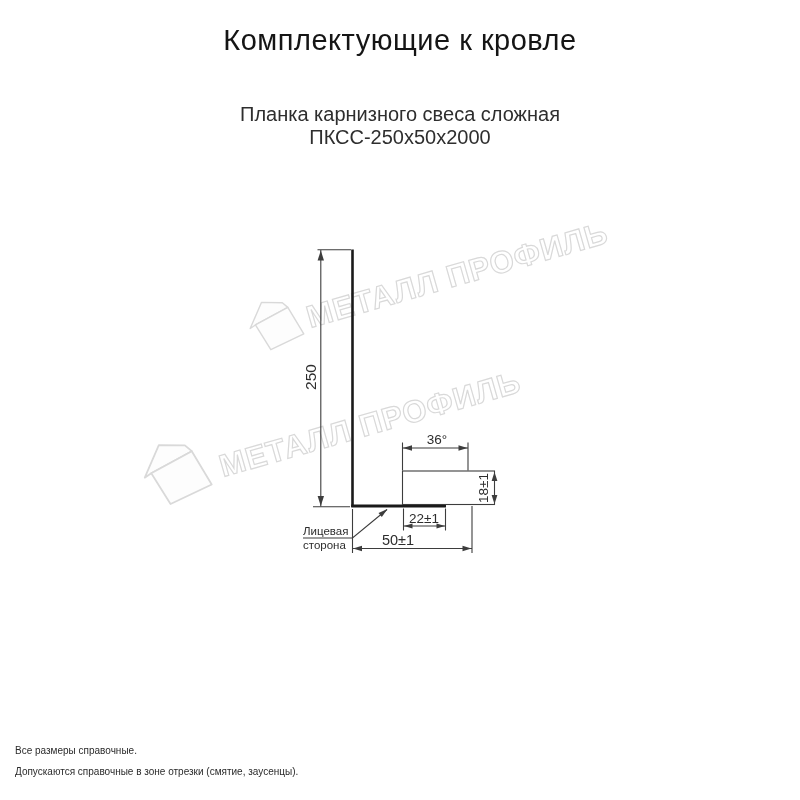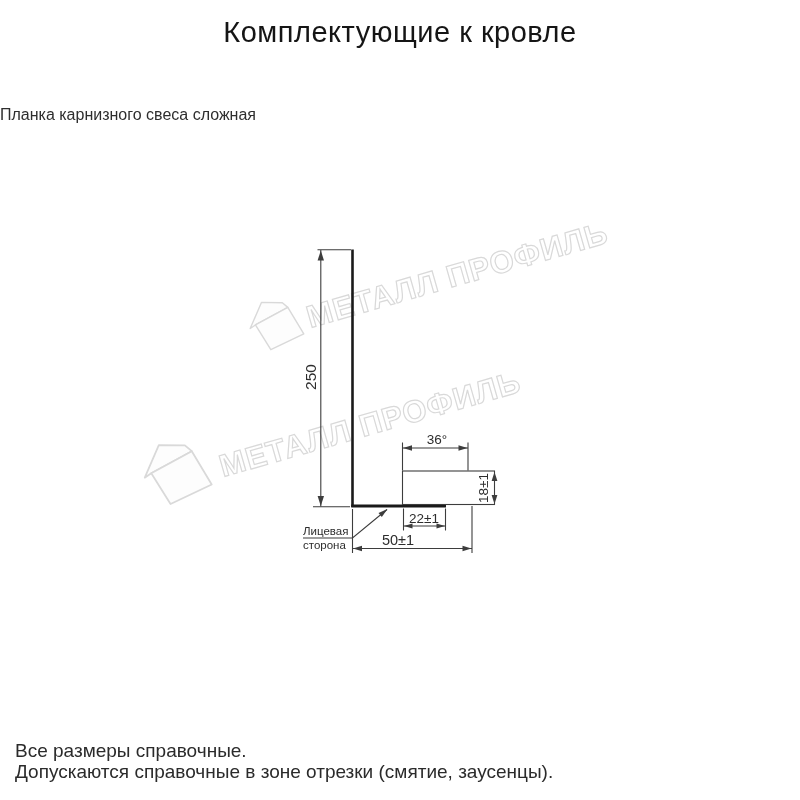--- a/index.html
+++ b/index.html
@@ -1,30 +1,30 @@
 <!DOCTYPE html>
 <html><head>
 <meta charset="utf-8">
 <style>
   html,body{margin:0;padding:0;background:#ffffff;}
   .page{
     position:relative;width:800px;height:800px;background:#ffffff;
     font-family:"Liberation Sans",sans-serif;overflow:hidden;
   }
   .page-title{
-    position:absolute;top:16px;left:0;right:0;text-align:center;
+    position:absolute;top:24px;left:0;right:0;text-align:center;
     font-size:29px;color:#151515;letter-spacing:.5px;
   }
   .product-title{
-    position:absolute;top:103px;left:0;right:0;
-    font-size:16px;line-height:23px;color:#2e2e2e;
+    position:absolute;top:103px;left:0;right:0;text-align:center;
+    font-size:20px;line-height:23px;color:#2e2e2e;
   }
   .footer-notes{
     position:absolute;left:15px;top:740px;
-    font-size:19px;line-height:21px;color:#2b2b2b;
+    font-size:10px;line-height:21px;color:#2b2b2b;
   }
   svg.drawing{position:absolute;left:0;top:0;}
   .thick{stroke:#1a1a1a;fill:none;}
   .thin{stroke:#3d3d3d;stroke-width:1.1;fill:none;}
   .arr{fill:#3d3d3d;stroke:none;}
   .dimtext{fill:#2d2d2d;font-family:"Liberation Sans",sans-serif;}
   .wm-text{
     fill:none;stroke:#d9d9d9;stroke-width:1.2;
     font-family:"Liberation Sans",sans-serif;font-weight:bold;font-size:31px;letter-spacing:1px;
   }
@@ -32,20 +32,21 @@
 </style>
 </head>
 <body>
 
 <div class="page">
 
   <div class="page-title">Комплектующие к кровле</div>
 
   <div class="product-title">
     <div>Планка карнизного свеса сложная</div>
+    <div>ПКСС-250x50x2000</div>
   </div>
 
   <svg class="drawing" width="800" height="800" viewBox="0 0 800 800">
 
     <g transform="translate(256,356) rotate(-16)">
       <g>
         <path class="wm-shape" d="M2,-28 L20,-50 L40,-44 L44,-38 L8,-30 Z"></path>
         <path class="wm-shape" d="M8,-30 L44,-38 L52,-8 L16,-2 Z"></path>
       </g>
       <text class="wm-text" x="60" y="-12">МЕТАЛЛ ПРОФИЛЬ</text>

